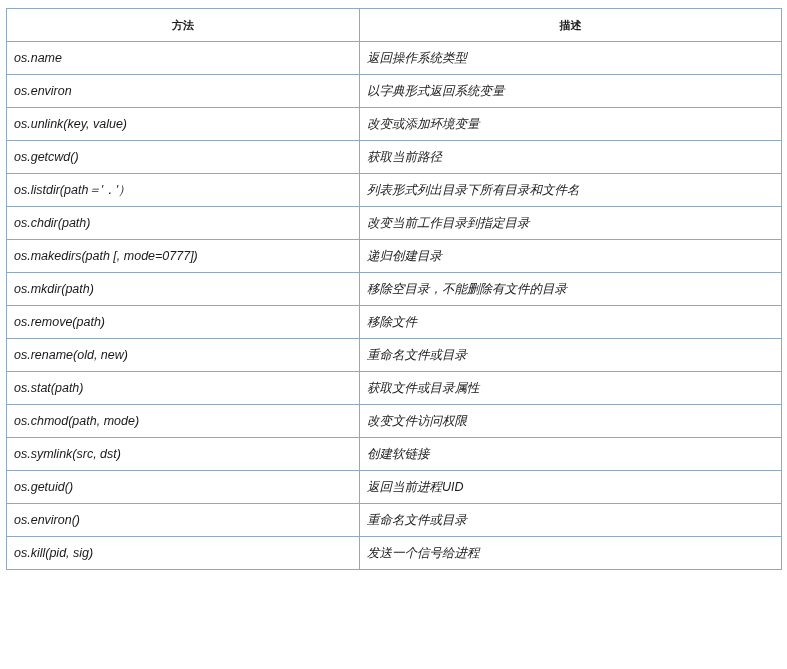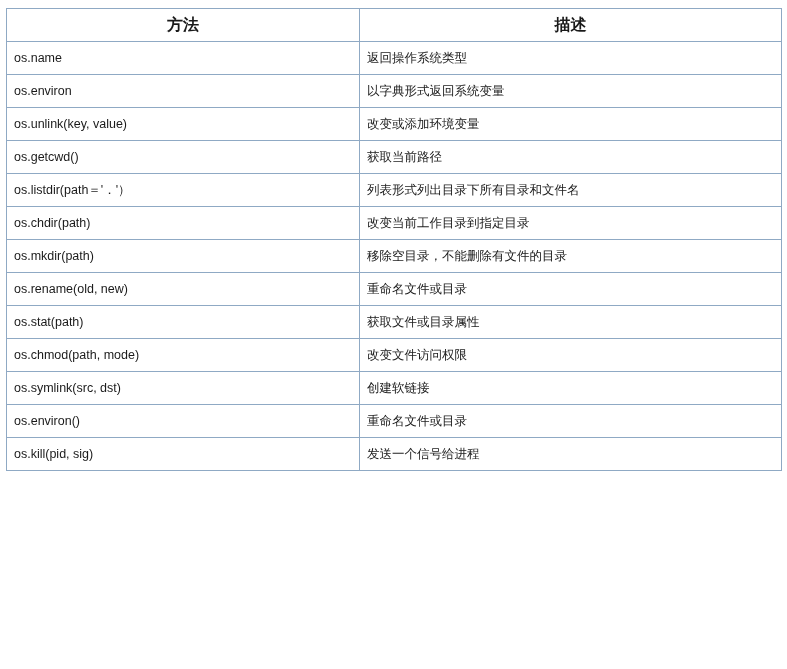--- a/index.html
+++ b/index.html
@@ -31,26 +31,27 @@
     line-height: 16px;
     padding: 5px 7px;
     vertical-align: middle;
     white-space: nowrap;
     overflow: hidden;
     text-overflow: clip;
   }
   table.os-methods th {
     text-align: center;
     font-weight: bold;
-    font-size: 16px;
+    font-size: 11px;
     height: 22px;
   }
   table.os-methods td {
     text-align: left;
     height: 22px;
+    font-style: italic;
   }
   col.c-method { width: 353px; }
   col.c-desc   { width: 422px; }
 </style>
 </head>
 <body>
 
 <div class="table-wrap">
   <table class="os-methods">
     <colgroup>
@@ -82,40 +83,52 @@
       </tr>
       <tr>
         <td>os.listdir(path＝'．'）</td>
         <td>列表形式列出目录下所有目录和文件名</td>
       </tr>
       <tr>
         <td>os.chdir(path)</td>
         <td>改变当前工作目录到指定目录</td>
       </tr>
       <tr>
+        <td>os.makedirs(path [, mode=0777])</td>
+        <td>递归创建目录</td>
+      </tr>
+      <tr>
         <td>os.mkdir(path)</td>
         <td>移除空目录，不能删除有文件的目录</td>
+      </tr>
+      <tr>
+        <td>os.remove(path)</td>
+        <td>移除文件</td>
       </tr>
       <tr>
         <td>os.rename(old, new)</td>
         <td>重命名文件或目录</td>
       </tr>
       <tr>
         <td>os.stat(path)</td>
         <td>获取文件或目录属性</td>
       </tr>
       <tr>
         <td>os.chmod(path, mode)</td>
         <td>改变文件访问权限</td>
       </tr>
       <tr>
         <td>os.symlink(src, dst)</td>
         <td>创建软链接</td>
       </tr>
       <tr>
+        <td>os.getuid()</td>
+        <td>返回当前进程UID</td>
+      </tr>
+      <tr>
         <td>os.environ()</td>
         <td>重命名文件或目录</td>
       </tr>
       <tr>
         <td>os.kill(pid, sig)</td>
         <td>发送一个信号给进程</td>
       </tr>
 
     </tbody>
   </table>

